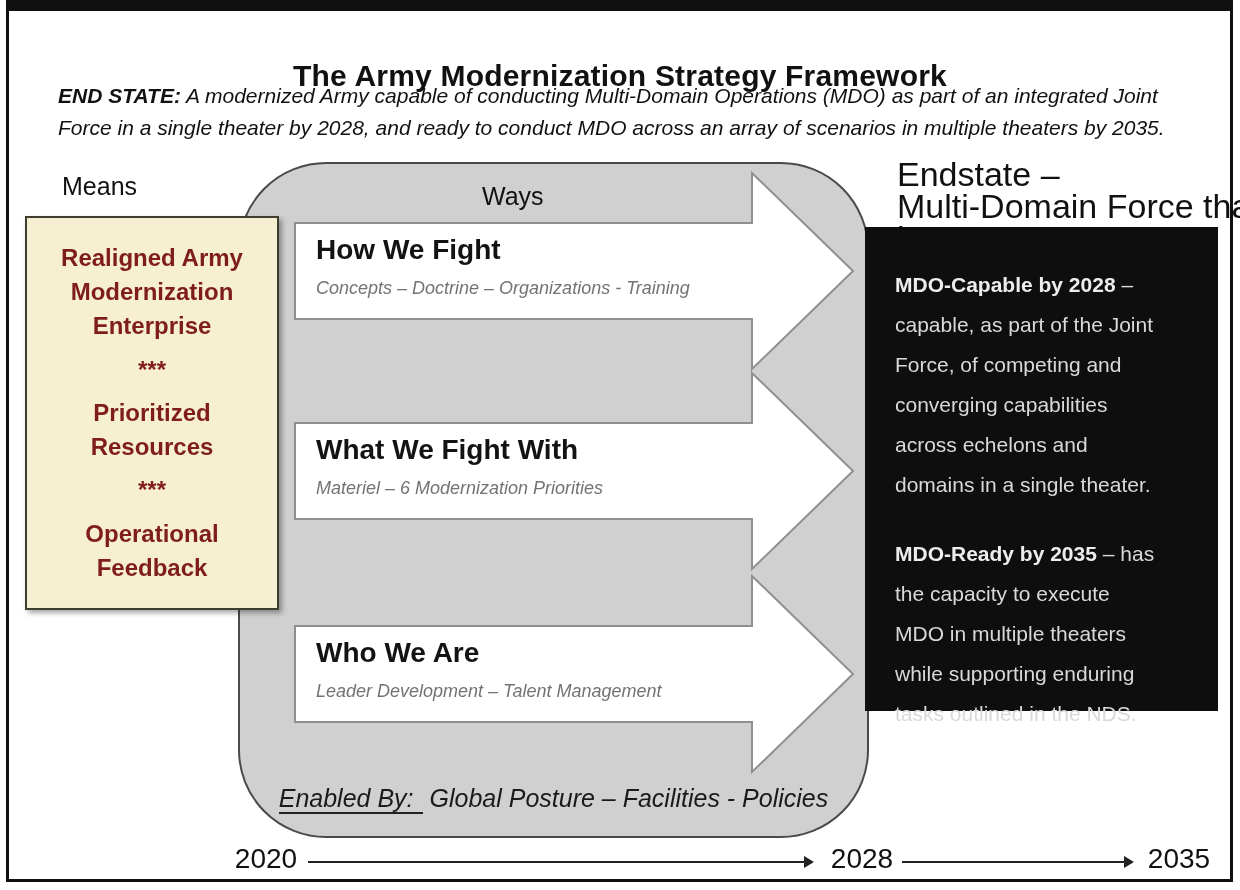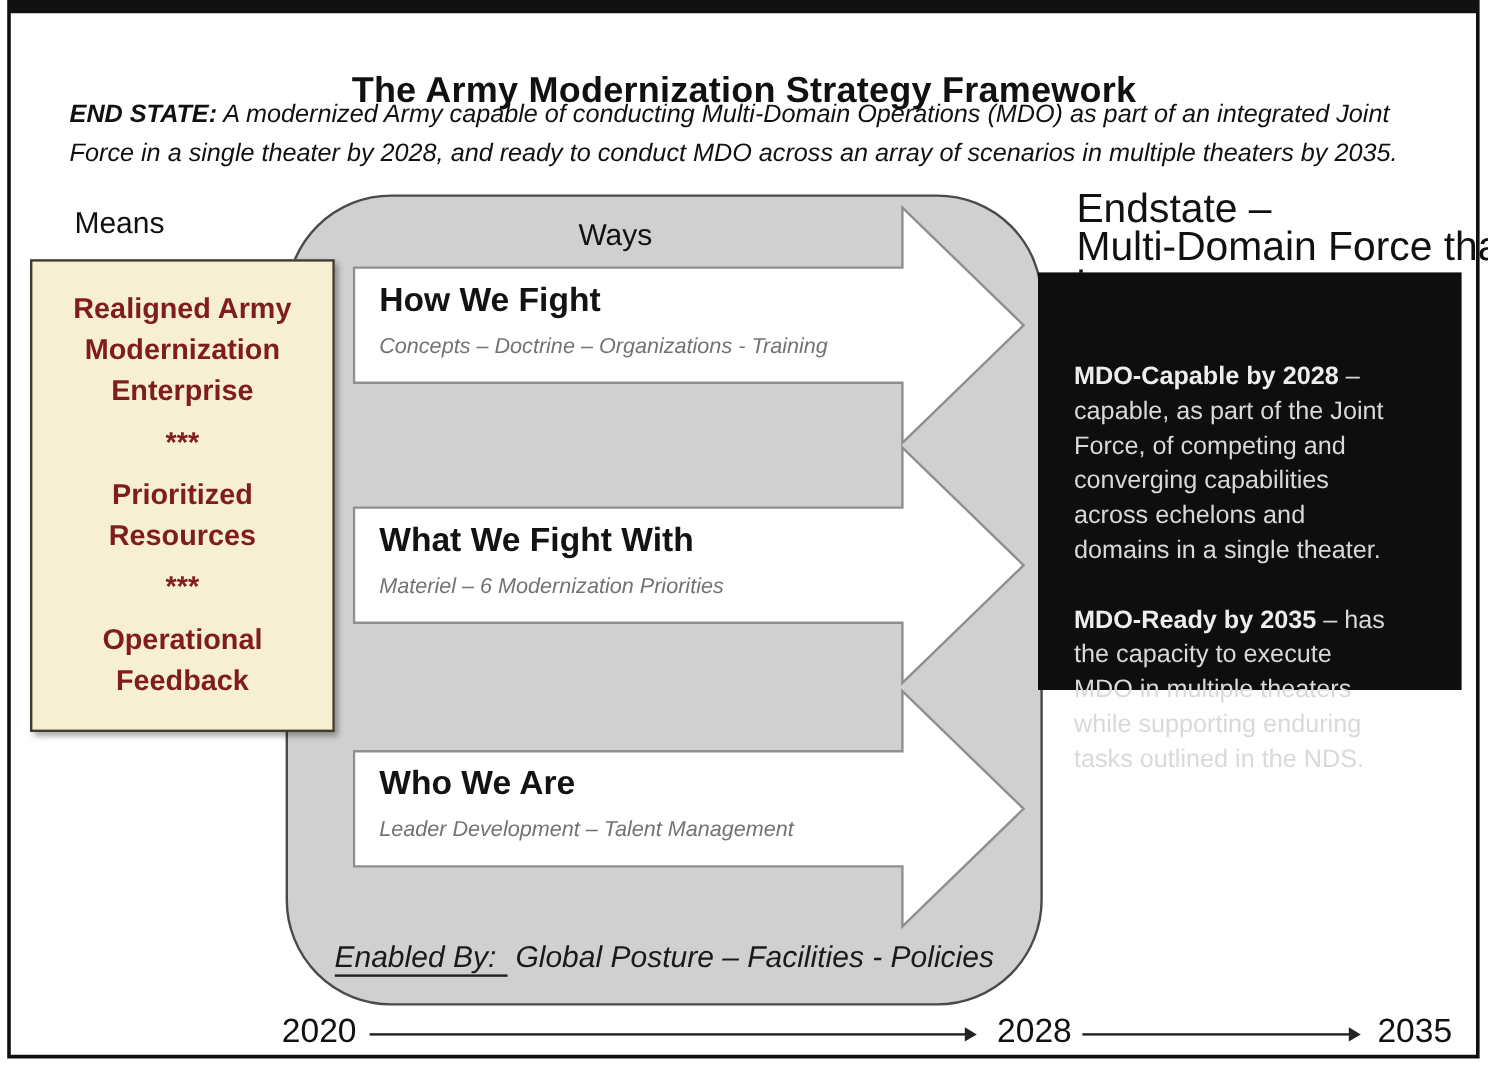--- a/index.html
+++ b/index.html
@@ -58,23 +58,23 @@
   .arrow-2 { top: 370px; }
   .arrow-3 { top: 573px; }
   .enabled-by {
     position: absolute; left: 238px; top: 784px; width: 631px;
     text-align: center; font-size: 25px; font-style: italic; color: #1a1a1a;
   }
   .enabled-lead {
     border-bottom: 2px solid #222; padding-right: 9px; font-style: italic; text-align: right;
   }
   .endstate-box {
-    position: absolute; left: 865px; top: 227px; width: 353px; height: 348px;
+    position: absolute; left: 865px; top: 227px; width: 353px; height: 484px;
     box-sizing: border-box; background: #0E0E0E; color: #D9D9D9;
-    padding: 72px 18px 0 30px; font-size: 21px; line-height: 29px;
+    padding: 38px 18px 0 30px; font-size: 21px; line-height: 40px;
   }
   .endstate-box p { margin: 0; white-space: pre-line; }
   .endstate-box p + p { margin-top: 29px; }
   .endstate-box b { color: #EDEDED; }
   .tl-year { position: absolute; top: 843px; font-size: 28px; text-align: center; color: #111; }
   .tl-2020 { left: 230px; width: 72px; }
   .tl-2028 { left: 824px; width: 76px; }
   .tl-2035 { left: 1140px; width: 78px; }
   .tl-line { position: absolute; top: 861px; height: 2px; background: #222; }
   .tl-line-1 { left: 308px; width: 504px; }

